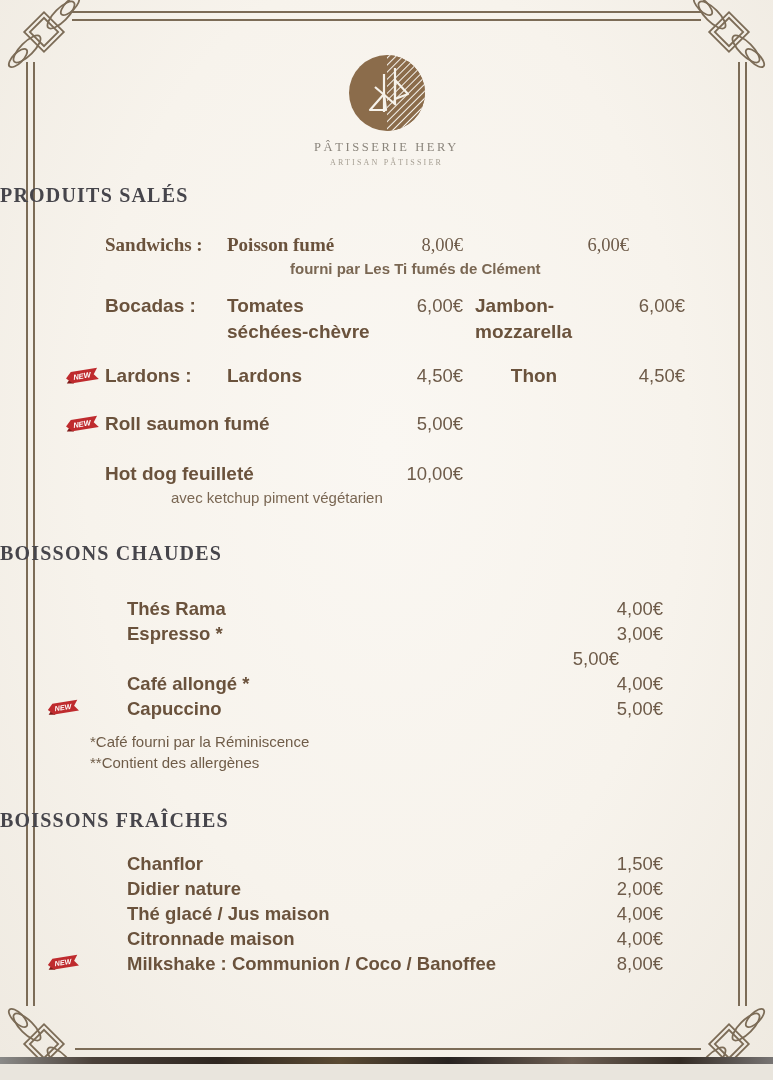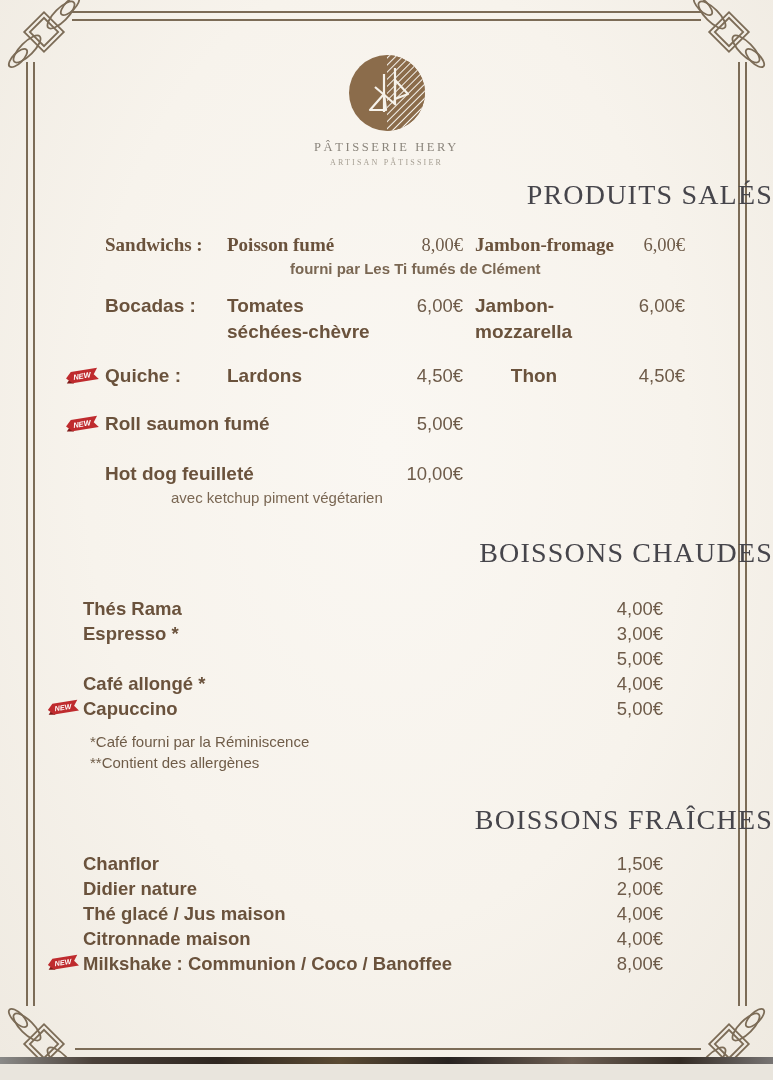--- a/index.html
+++ b/index.html
@@ -8,22 +8,22 @@
     background:radial-gradient(ellipse at 50% 42%, #faf7f2 0%, #f7f3ec 55%, #efeae1 100%);
     font-family:"Liberation Sans",sans-serif;
   }
   .frame{position:absolute;inset:0;pointer-events:none;}
   .content{position:relative;}
   .logo{display:block;margin:54px auto 0;}
   .brand-name{margin-top:7px;text-align:center;font-family:"Liberation Serif",serif;
     font-size:12.5px;letter-spacing:2.6px;color:#8b857c;line-height:16px;}
   .brand-tagline{margin-top:3px;text-align:center;font-family:"Liberation Serif",serif;
     font-size:8px;letter-spacing:2.2px;color:#a59e92;line-height:10px;}
-  .section-title{text-align:right;font-family:"Liberation Serif",serif;
-    font-size:28px;letter-spacing:1.2px;color:#46454b;line-height:30px;font-weight:400;}
+  .section-title{text-align:left;font-family:"Liberation Serif",serif;
+    font-size:20px;letter-spacing:1.2px;color:#46454b;line-height:30px;font-weight:700;}
   .t1{margin-top:12px;}
   .t2{margin-top:30px;}
   .t3{margin-top:32px;}
   .sales{margin-left:63px;width:650px;}
   .srow{display:grid;grid-template-columns:42px 122px 162px 74px 166px 56px;
     align-items:start;line-height:26px;justify-content:start;}
   .r1{margin-top:22px;font-family:Liberation Serif, serif;}
   .r2{margin-top:14px;}
   .r3{margin-top:18px;}
   .r4{margin-top:22px;}
@@ -33,21 +33,21 @@
   .item2{padding-left:12px;}
   .thon{text-align:center;padding-right:36px;}
   .span2{grid-column:2/4;}
   .note{font-size:15px;color:#7a6753;line-height:20px;}
   .note1{margin-left:227px;margin-top:1px;font-weight:bold;}
   .note5{margin-left:108px;margin-top:1px;}
   .badge{display:block;margin-top:4px;}
   .drinks{margin-left:45px;width:618px;}
   .hot{margin-top:28px;}
   .cold{margin-top:16px;}
-  .drow{display:grid;grid-template-columns:38px 1fr auto;align-items:start;line-height:25px;}
+  .drow{display:grid;grid-template-columns:38px 1fr auto;align-items:start;line-height:25px;gap:44px;}
   .drow .name{font-size:18.5px;white-space:nowrap;}
   .drow .badge{margin-top:3px;}
   .footnotes{margin:10px 0 0 90px;}
   .footnote{font-size:15px;color:#6f5c48;line-height:21px;}
   .bottom-edge{position:absolute;left:0;right:0;bottom:0;height:7px;
     background:linear-gradient(90deg,#8a8a88 0%,#4a4039 12%,#2e2620 28%,#5a4a33 44%,
       #272220 58%,#6e6054 74%,#332b24 88%,#777473 100%);}
 </style>
 </head>
 <body>
@@ -105,21 +105,20 @@
 
     <div class="section-title t1">PRODUITS SALÉS</div>
 
     <div class="sales">
 
       <div class="srow r1">
         <div></div>
         <div class="cat">Sandwichs :</div>
         <div class="item">Poisson fumé</div>
         <div class="price">8,00€</div>
-        <div class="item item2">Jambon-fromage</div>
         <div class="price">6,00€</div>
       </div>
       <div class="note note1">fourni par Les Ti fumés de Clément</div>
 
       <div class="srow r2">
         <div></div>
         <div class="cat">Bocadas :</div>
         <div class="item">Tomates séchées-chèvre</div>
         <div class="price">6,00€</div>
         <div class="item item2">Jambon-mozzarella</div>
@@ -127,21 +126,21 @@
       </div>
 
       <div class="srow r3">
         <svg class="badge" width="38" height="18" viewBox="0 0 40 18">
           <polygon points="4,17 9,9.5 11.5,17" fill="#7e1a18"></polygon>
           <g transform="rotate(-9 20 9)">
             <polygon points="3,9 9,3 37,3 32.5,9 37,15 9,15" fill="#bf2b2e"></polygon>
             <text x="20" y="11.8" text-anchor="middle" font-family="Liberation Sans, sans-serif" font-size="8" font-weight="bold" font-style="italic" fill="#ffffff">NEW</text>
           </g>
         </svg>
-        <div class="cat">Quiche :</div>
+        <div class="cat">Lardons :</div>
         <div class="item">Lardons</div>
         <div class="price">4,50€</div>
         <div class="item item2 thon">Thon</div>
         <div class="price">4,50€</div>
       </div>
 
       <div class="srow r4">
         <svg class="badge" width="38" height="18" viewBox="0 0 40 18">
           <polygon points="4,17 9,9.5 11.5,17" fill="#7e1a18"></polygon>
           <g transform="rotate(-9 20 9)">

